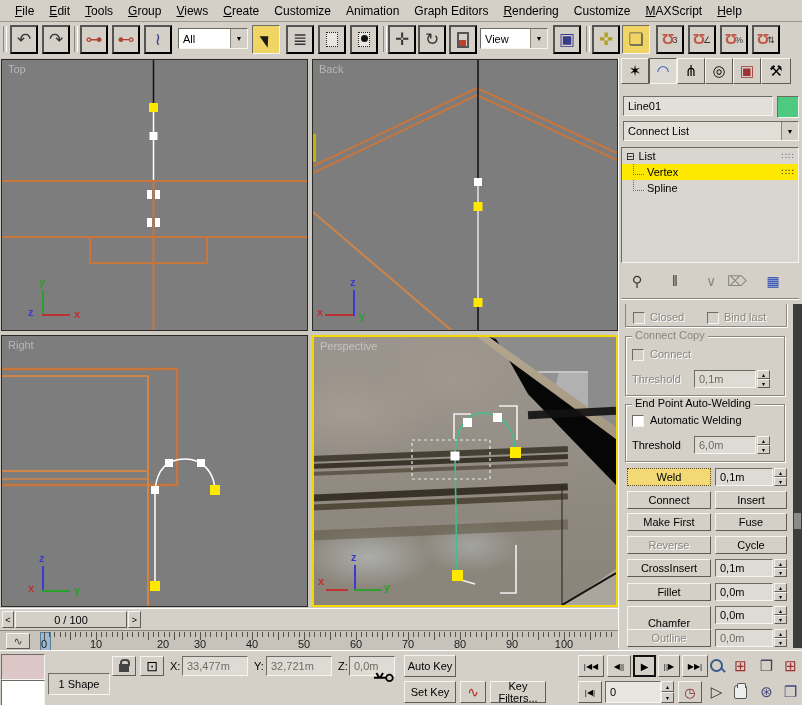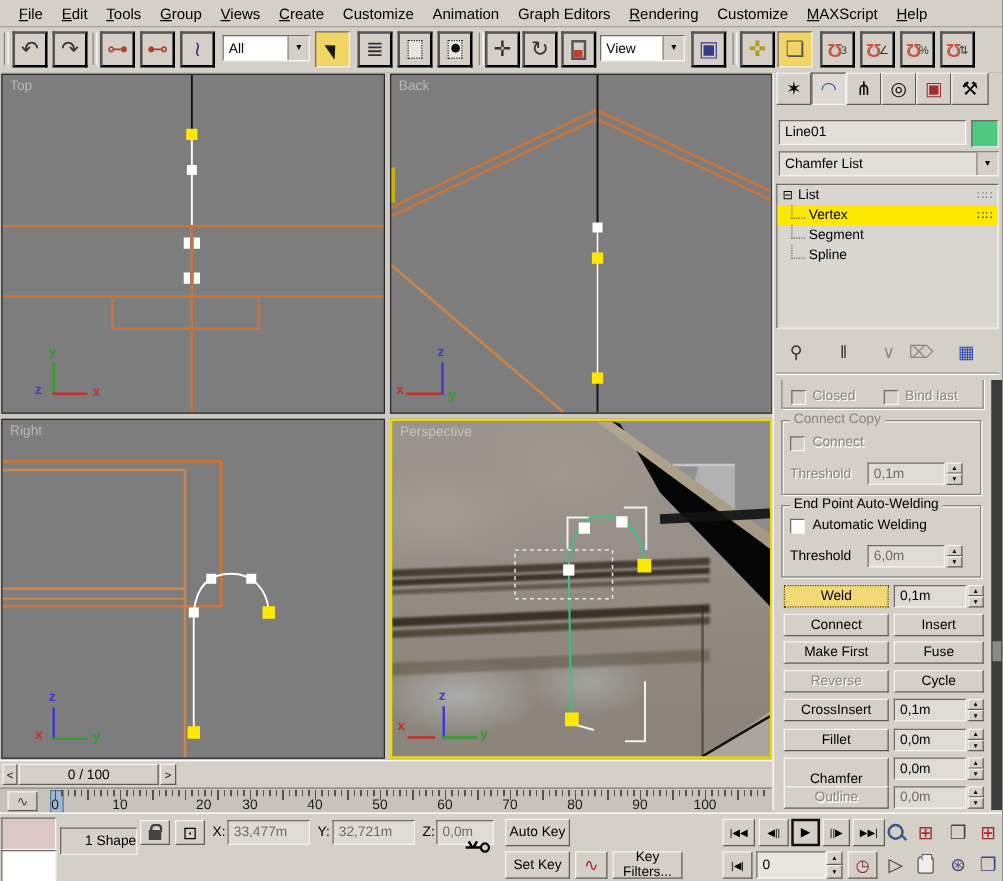--- a/index.html
+++ b/index.html
@@ -364,21 +364,21 @@
     <span class="tick-label">70</span>
     <span class="tick-label">80</span>
     <span class="tick-label">90</span>
     <span class="tick-label">100</span>
   </div>
 
   <div id="statusbar">
     <div class="sunken" style="position:absolute;left:1px;top:3px;width:42px;height:24px;background:#ddc6c6"></div>
     <div class="sunken" style="position:absolute;left:1px;top:29px;width:42px;height:24px;background:#fff"></div>
 
-    <div class="sunken" style="position:absolute;left:48px;top:11px;width:60px;height:20px;display:flex;align-items:center;justify-content:flex-end">
+    <div class="sunken" style="position:absolute;left:48px;top:22px;width:60px;height:20px;display:flex;align-items:center;justify-content:center">
         <span>1 Shape</span>
       </div>
     <button class="btn" style="left:112px;top:5px;width:24px;height:20px">
         <span class="icon-lock"></span>
       </button>
     <button class="btn" style="left:140px;top:5px;width:24px;height:20px;font-size:14px">
         <span>⊡</span>
       </button>
 
     <span class="glabel" style="left:170px;top:9px">X:</span>
@@ -488,38 +488,34 @@
     <div class="tab" style="left:142px;width:30px">
         <span>⚒</span>
       </div>
 
     <div class="vfield" style="left:4px;top:38px;width:150px;height:20px;background:#e2dfd8">
         <span>Line01</span>
       </div>
     <div class="sunken" style="position:absolute;left:158px;top:38px;width:20px;height:20px;background:#4fc97f"></div>
 
     <div class="combo" style="left:4px;top:63px;width:176px;height:20px;background:#e2dfd8">
-      <span>Chamfer List</span>
+      <span>Connect List</span>
       <span class="dd">▼</span>
     </div>
 
     <div id="stacklist">
       <div class="stackrow">
         <span style="margin-right:4px;font-size:10px">⊟</span>
         <span>List</span>
         <span class="badge">∷∷</span>
       </div>
       <div class="stackrow sel">
         <span class="tree"></span>
         <span>Vertex</span>
         <span class="badge" style="color:#222">∷∷</span>
-      </div>
-      <div class="stackrow">
-        <span class="tree"></span>
-        <span>Segment</span>
       </div>
       <div class="stackrow">
         <span class="tree"></span>
         <span>Spline</span>
       </div>
     </div>
 
     <div class="stackbtn" style="left:6px">
         <span>⚲</span>
       </div>

